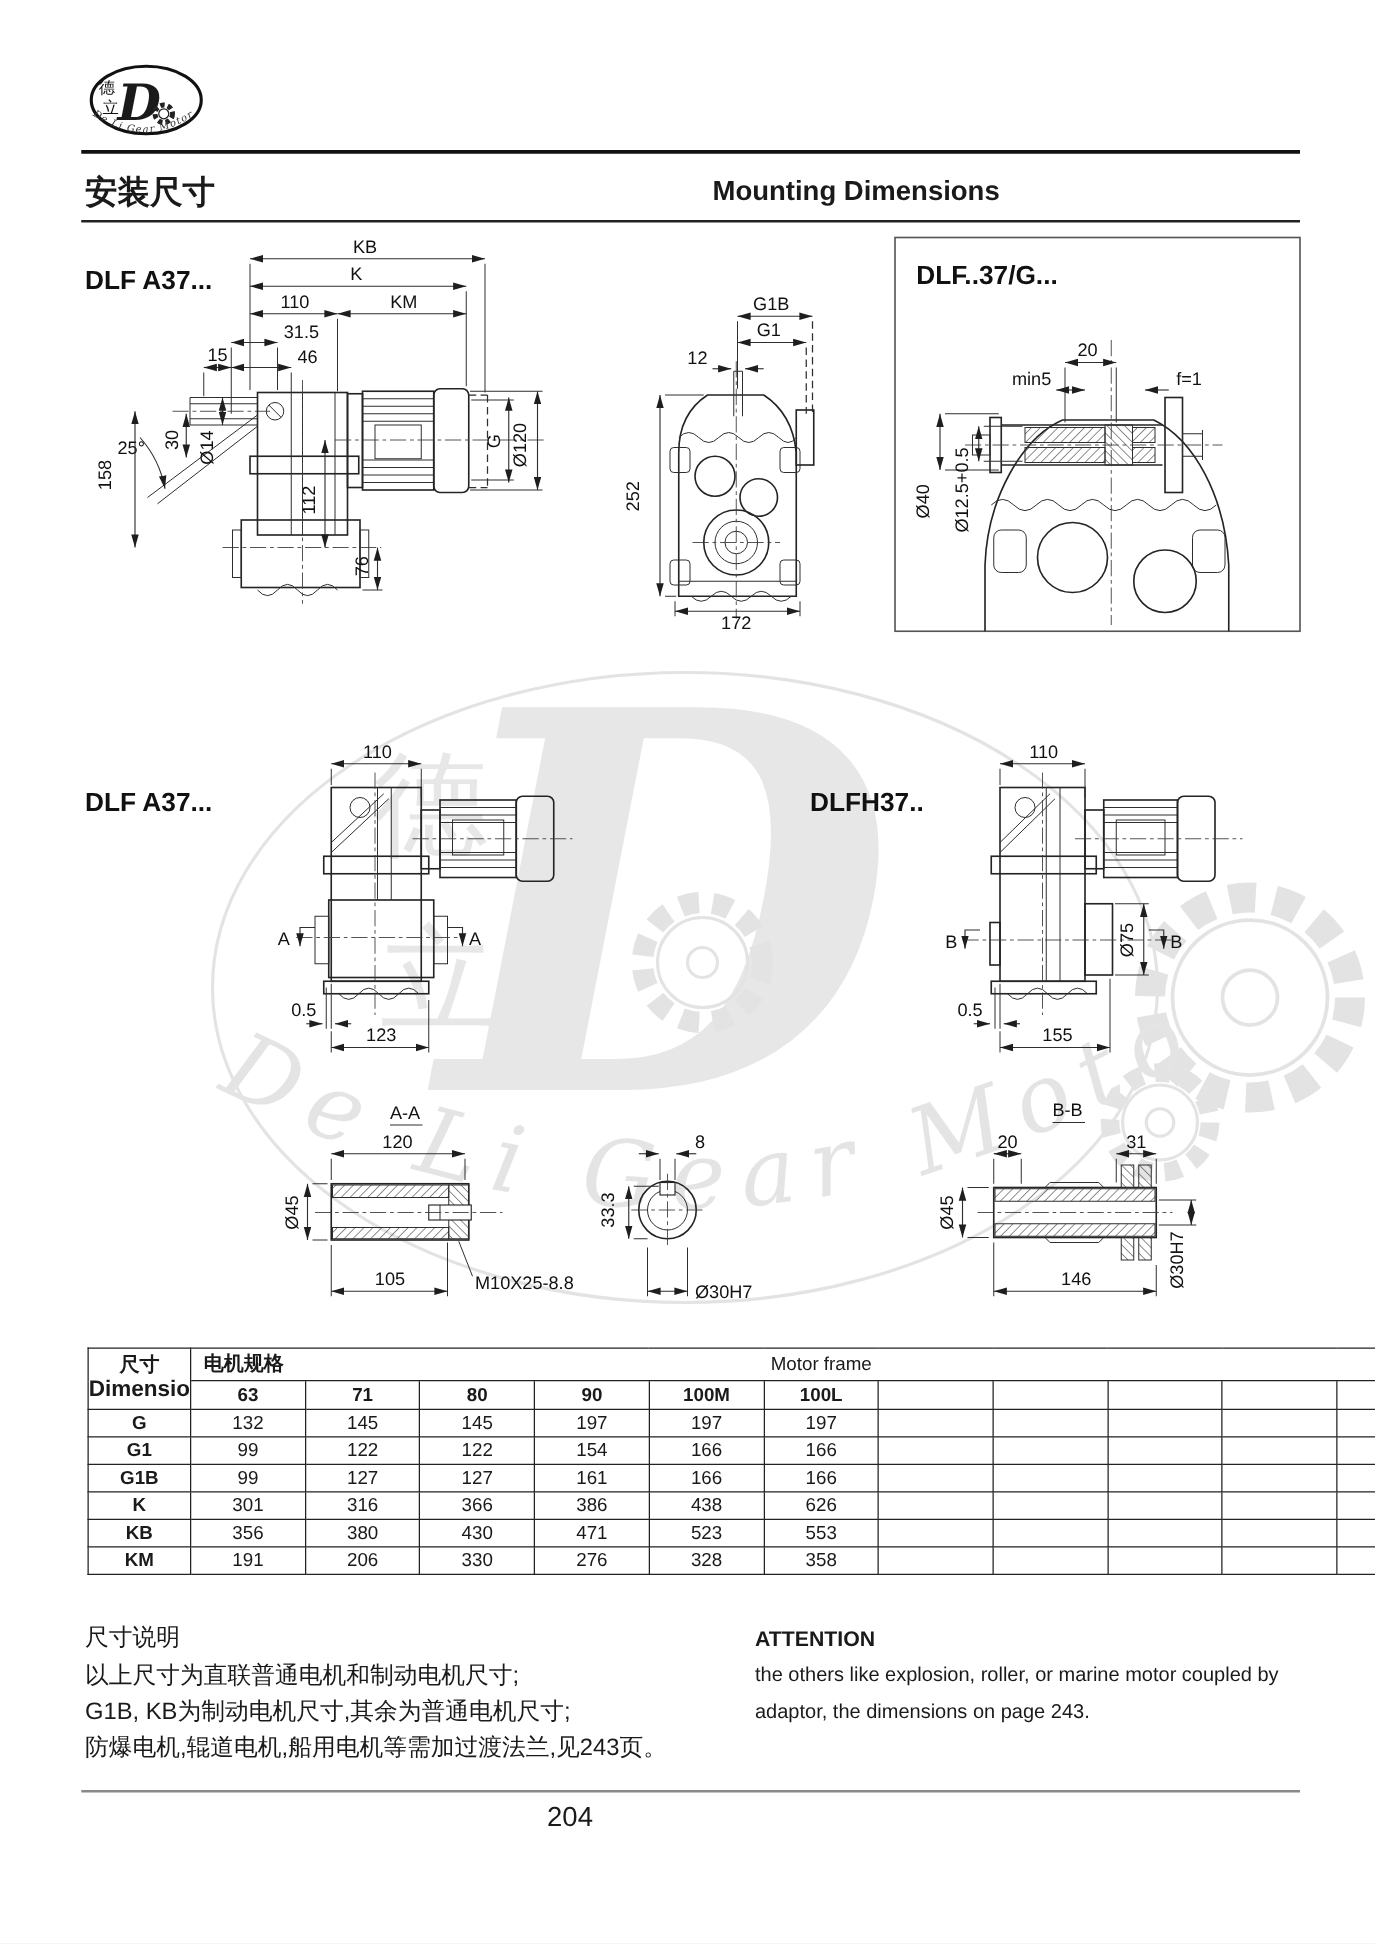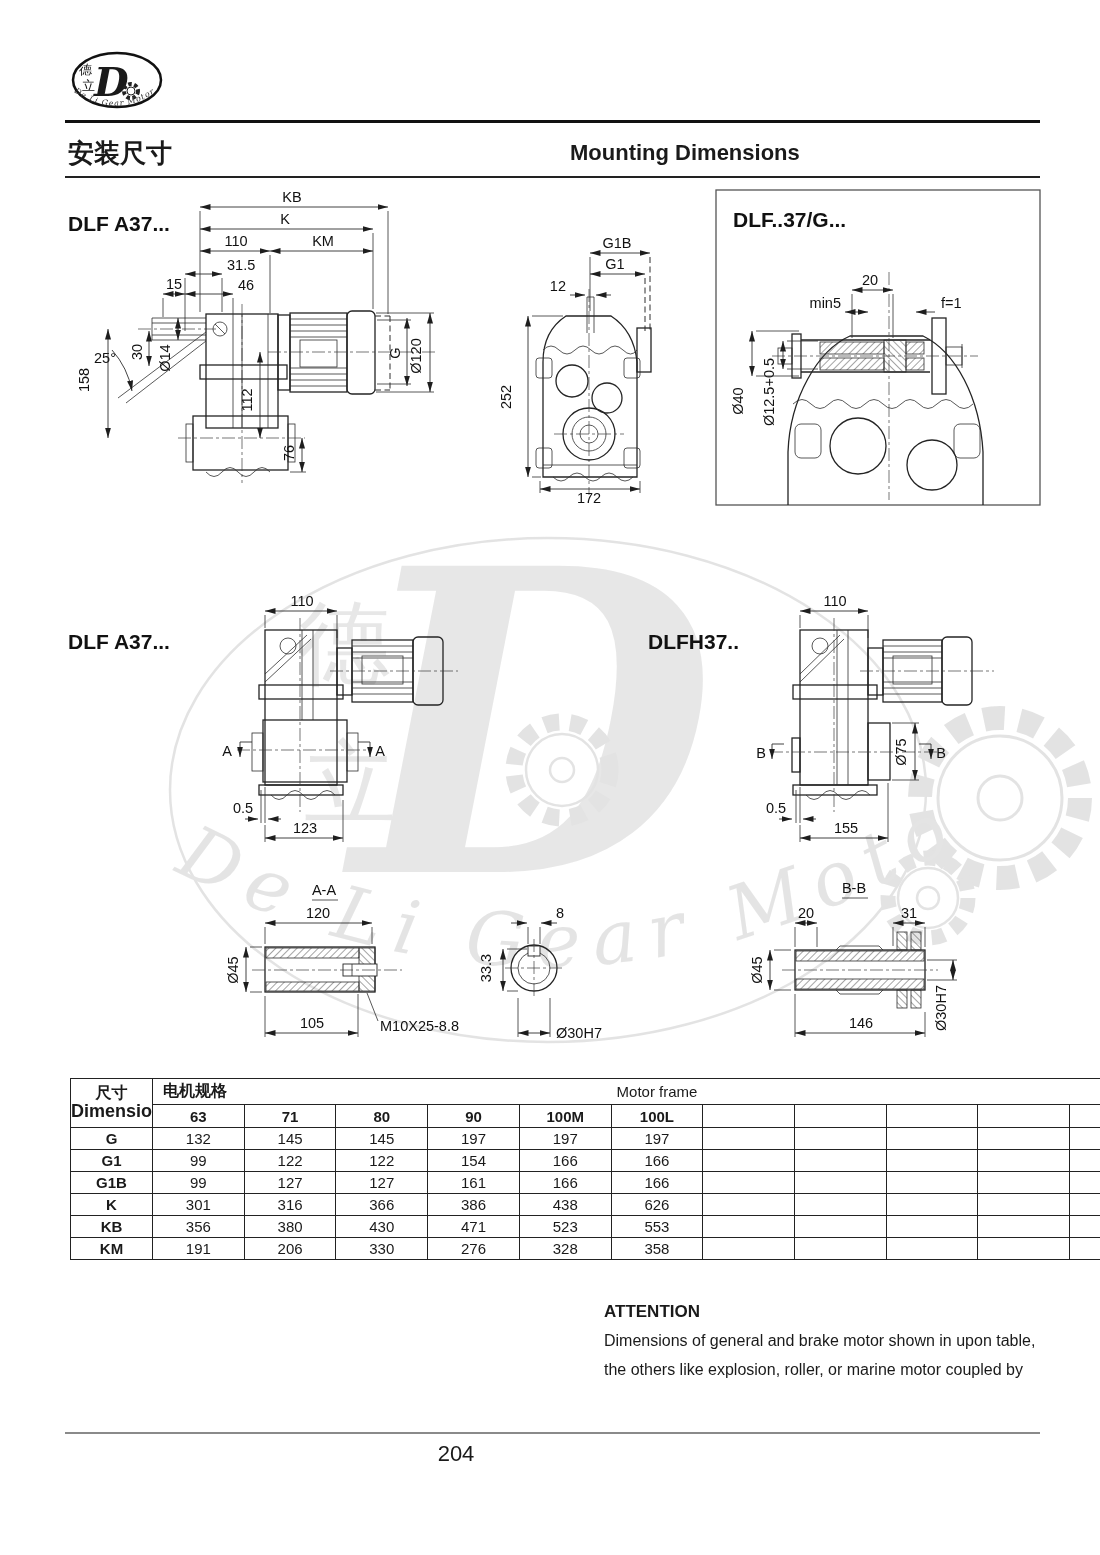--- a/index.html
+++ b/index.html
@@ -579,22 +579,28 @@
           <td></td>
           <td></td>
           <td></td>
           <td></td>
           <td></td>
         </tr>
       </tbody>
     </table>
   </div>
 
+  <div class="abs notes-cn">
+    <div class="t">尺寸说明</div>
+    <div>以上尺寸为直联普通电机和制动电机尺寸;</div>
+    <div>G1B, KB为制动电机尺寸,其余为普通电机尺寸;</div>
+    <div>防爆电机,辊道电机,船用电机等需加过渡法兰,见243页。</div>
+  </div>
   <div class="abs notes-en">
     <div class="t">ATTENTION</div>
-    <div>Dimensions of general and brake motor shown in upon table,</div>
     <div>the others like explosion, roller, or marine motor coupled by</div>
+    <div>adaptor, the dimensions on page 243.</div>
   </div>
 
   <div class="abs frule"></div>
   <div class="abs pagenum">204</div>
 
 </div>
 
 </body></html>

